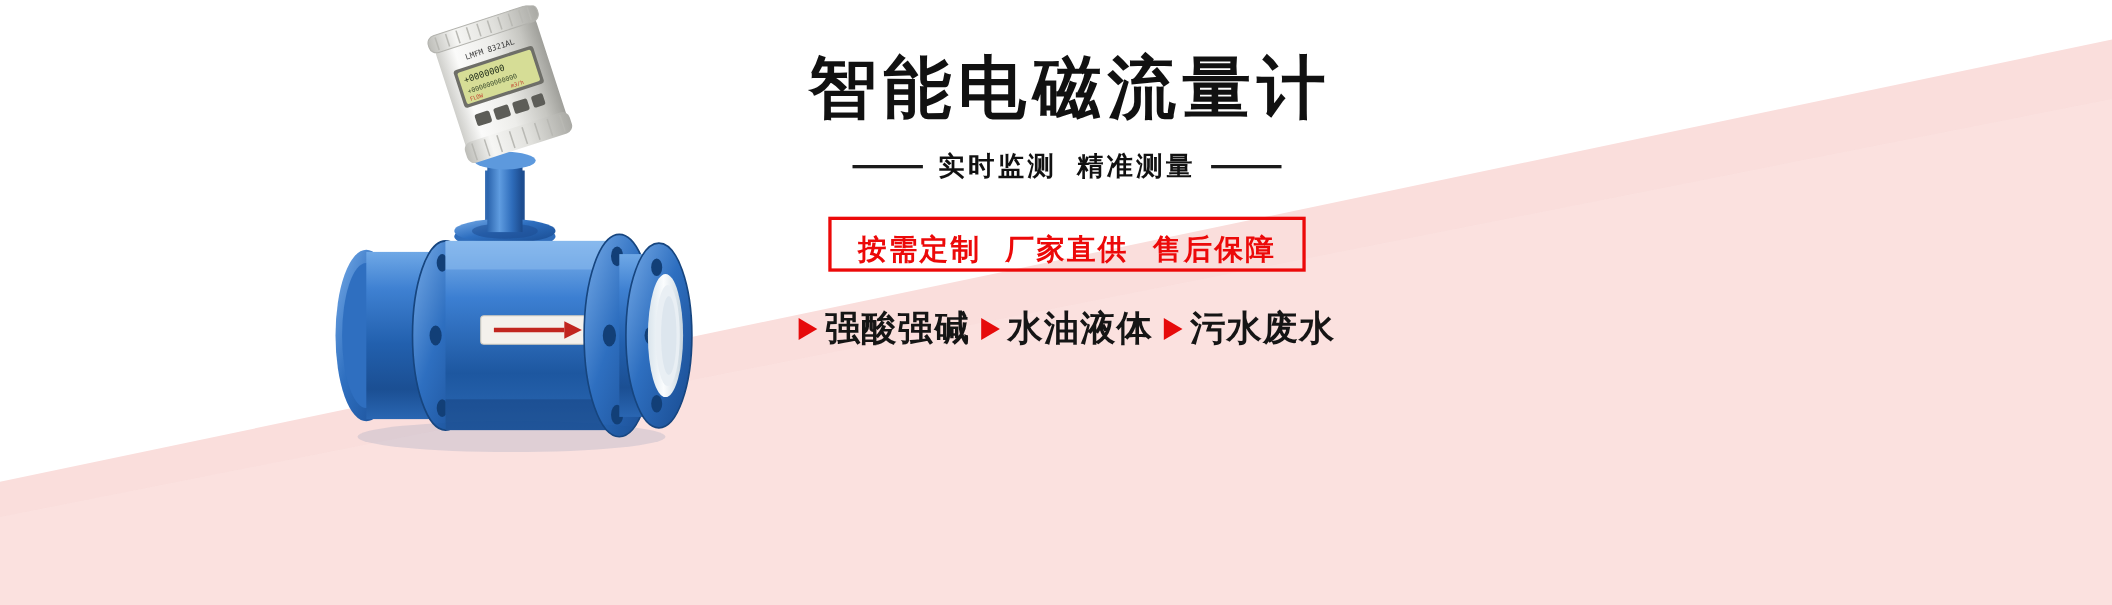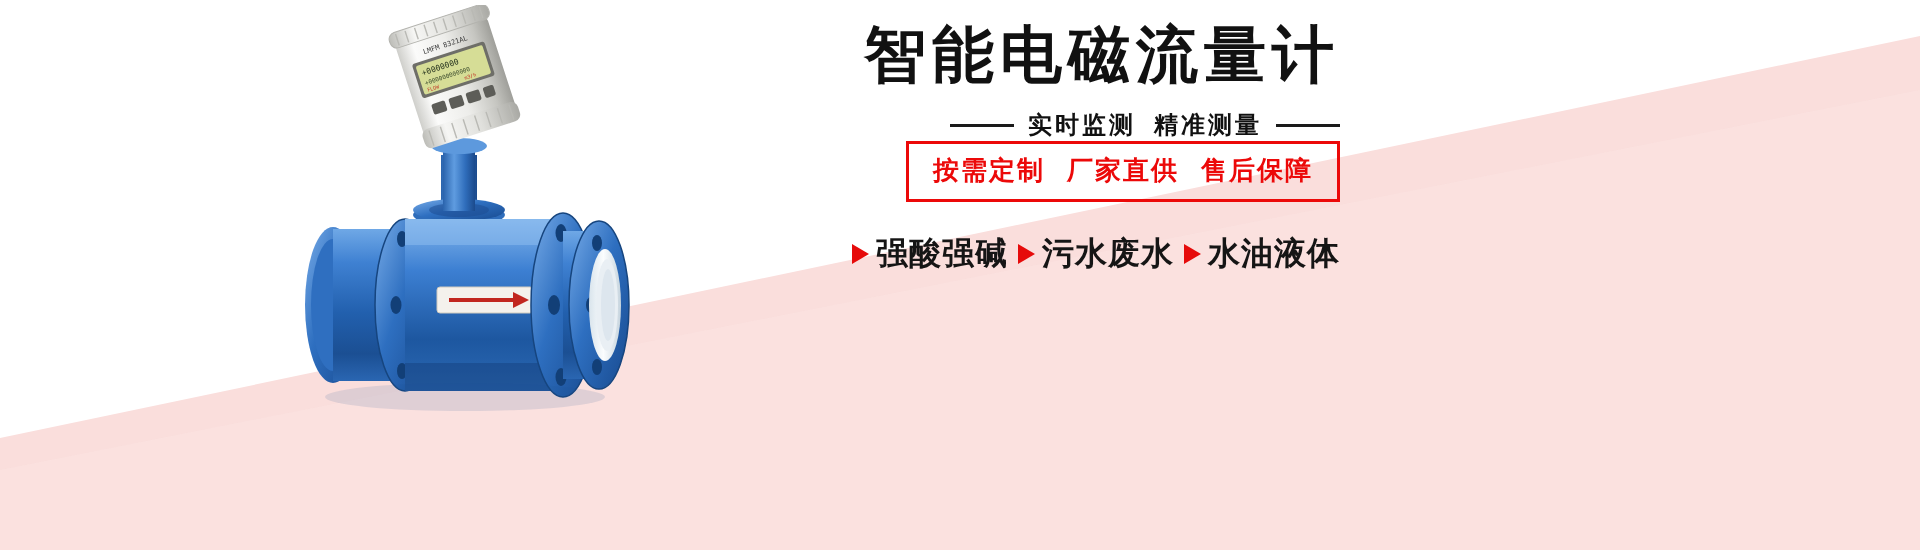--- a/index.html
+++ b/index.html
@@ -21,22 +21,22 @@
   }
 
   
   .product{
     position:absolute;left:255px;top:5px;width:420px;height:415px;
   }
   .product svg{display:block;width:100%;height:100%;}
 
   
   .copy{
-    position:absolute;left:600px;top:22px;width:740px;height:320px;
-    display:flex;flex-direction:column;align-items:flex-end;
+    position:absolute;left:600px;top:48px;width:740px;height:320px;
+    display:flex;flex-direction:column;align-items:center;
   }
 
   .title{
     font-size:62px;
     font-weight:bold;
     color:#111111;
     letter-spacing:6px;
     line-height:1.05;
     white-space:nowrap;
     margin:0;
@@ -51,22 +51,23 @@
   }
   .rule{
     display:block;width:64px;height:3px;background:#1a1a1a;
   }
   .subtitle{
     font-size:24px;font-weight:bold;color:#111111;letter-spacing:3px;
   }
   .subtitle .gap{display:inline-block;width:18px;}
 
   .promo-box{
+    margin-top:30px;
     border:3px solid #ec0909;
-    padding:9px 24px 11px 24px;
+    padding:9px 24px 0 24px;
     background:transparent;
     white-space:nowrap;
   }
   .promo-text{
     font-size:26px;font-weight:bold;color:#ec0909;letter-spacing:2px;
   }
   .promo-text .gap{display:inline-block;width:22px;}
 
   .apps-row{
     margin-top:30px;
@@ -276,22 +277,22 @@
       <span class="promo-text"><span>按需定制</span><span class="gap"></span><span>厂家直供</span><span class="gap"></span><span>售后保障</span></span>
     </div>
 
     <div class="apps-row">
       <span class="app-item">
         <span class="tri"></span>
         <span class="app-label">强酸强碱</span>
       </span>
       <span class="app-item">
         <span class="tri"></span>
-        <span class="app-label">污水废水</span>
+        <span class="app-label">水油液体</span>
       </span>
       <span class="app-item">
         <span class="tri"></span>
-        <span class="app-label">水油液体</span>
+        <span class="app-label">污水废水</span>
       </span>
     </div>
 
   </div>
 </div>
 
 </body></html>

